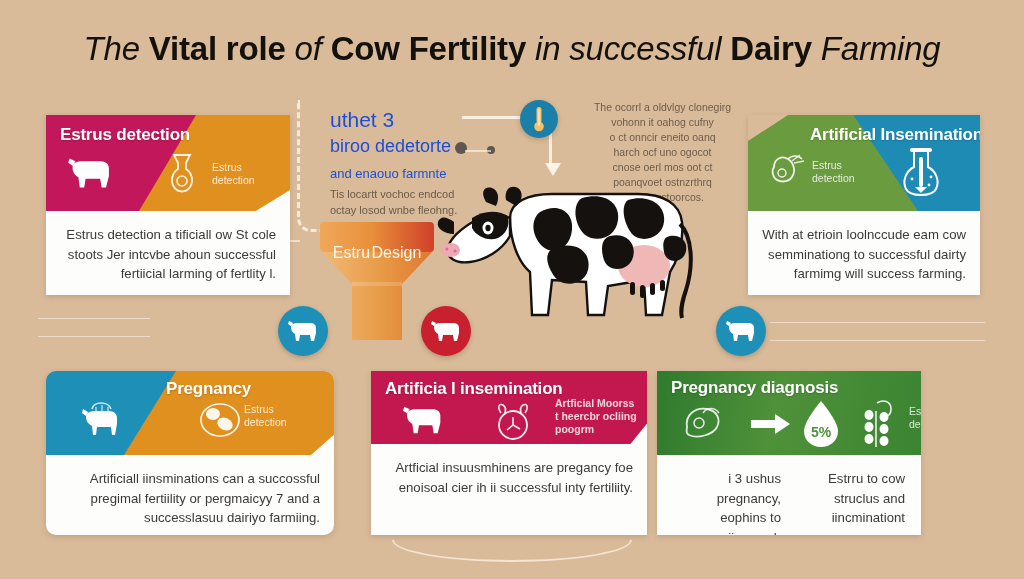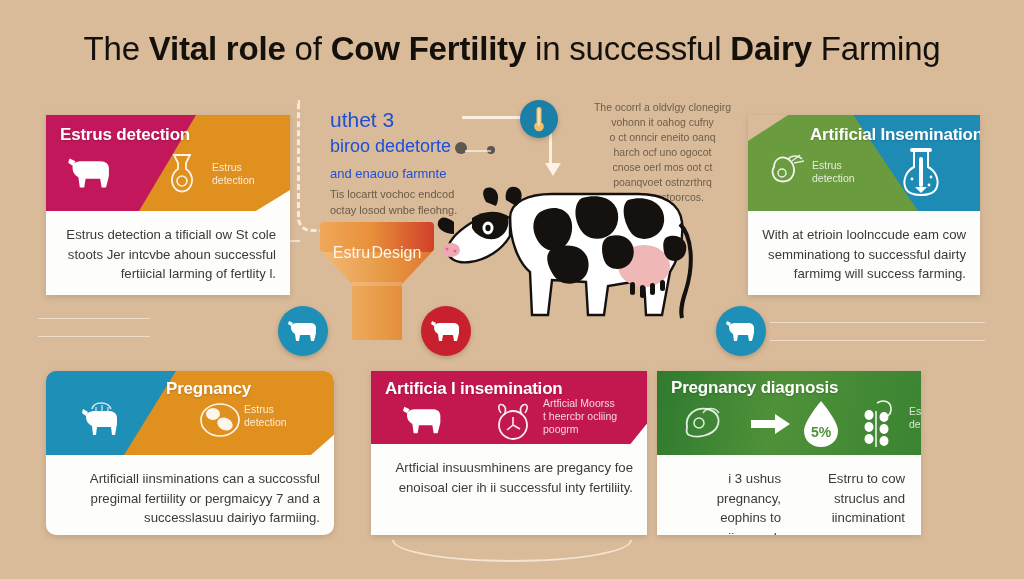--- a/index.html
+++ b/index.html
@@ -19,21 +19,21 @@
     position: absolute;
     left: 0; right: 0; top: 28px;
     text-align: center;
     font-size: 33px;
     line-height: 42px;
     color: #14100c;
     letter-spacing: -0.2px;
     white-space: nowrap;
   }
   .title .b { font-weight: 700; }
-  .title .n { font-weight: 400; }
+  .title .n { font-weight: 400; font-style: italic; }
 
   
   .hline {
     position: absolute;
     height: 1px;
     background: rgba(255,248,238,0.55);
   }
   .curve-bottom {
     position: absolute;
     left: 392px; top: 540px;
@@ -367,21 +367,21 @@
       <svg style="position:absolute; left:32px; top:34px;" width="40" height="30" viewBox="0 0 30 22">
         <path d="M3,7 C3,4 6,3 10,3 L22,3 C26,3 28,5 28,8 L28,13 L26,21 L23,21 L22,15 L12,15 L11,21 L8,21 L7,14 C4,12 3,10 3,7 Z" fill="#ffffff"></path>
         <path d="M3,6 L0,4 L1,1 L5,3 Z" fill="#ffffff"></path>
       </svg>
       <svg style="position:absolute; left:120px; top:28px;" width="44" height="44" viewBox="0 0 44 44">
         <circle cx="22" cy="26" r="14" fill="none" stroke="#ffffff" stroke-width="1.8" opacity="0.92"></circle>
         <path d="M10,14 C6,8 8,4 12,6 C15,8 15,12 13,16" fill="none" stroke="#ffffff" stroke-width="1.6" opacity="0.9"></path>
         <path d="M34,14 C38,8 36,4 32,6 C29,8 29,12 31,16" fill="none" stroke="#ffffff" stroke-width="1.6" opacity="0.9"></path>
         <path d="M22,26 L22,18 M22,26 L16,31 M22,26 L29,30" stroke="#ffffff" stroke-width="1.6" opacity="0.9"></path>
       </svg>
-      <div class="mini-label" style="left:172px; top:26px;">Artficial Moorss
+      <div class="mini-label" style="left:184px; top:26px;font-weight:bold;">Artficial Moorss
 t heercbr ocliing
 poogrm</div>
     </div>
     <div class="card-body">Artficial insuusmhinens are pregancy foe enoisoal cier ih ii successful inty fertiliity.</div>
   </div>
 
   <div class="card" style="left:657px; top:371px; width:264px; height:164px;">
     <div class="card-head" style="height:84px; background:linear-gradient(100deg,#2f7a2f 0%,#4f9139 45%,#3b8432 100%);">
       <div class="card-title" style="left:14px; top:7px;">Pregnancy diagnosis</div>
       <svg style="position:absolute; left:20px; top:30px;" width="52" height="46" viewBox="0 0 52 46">

